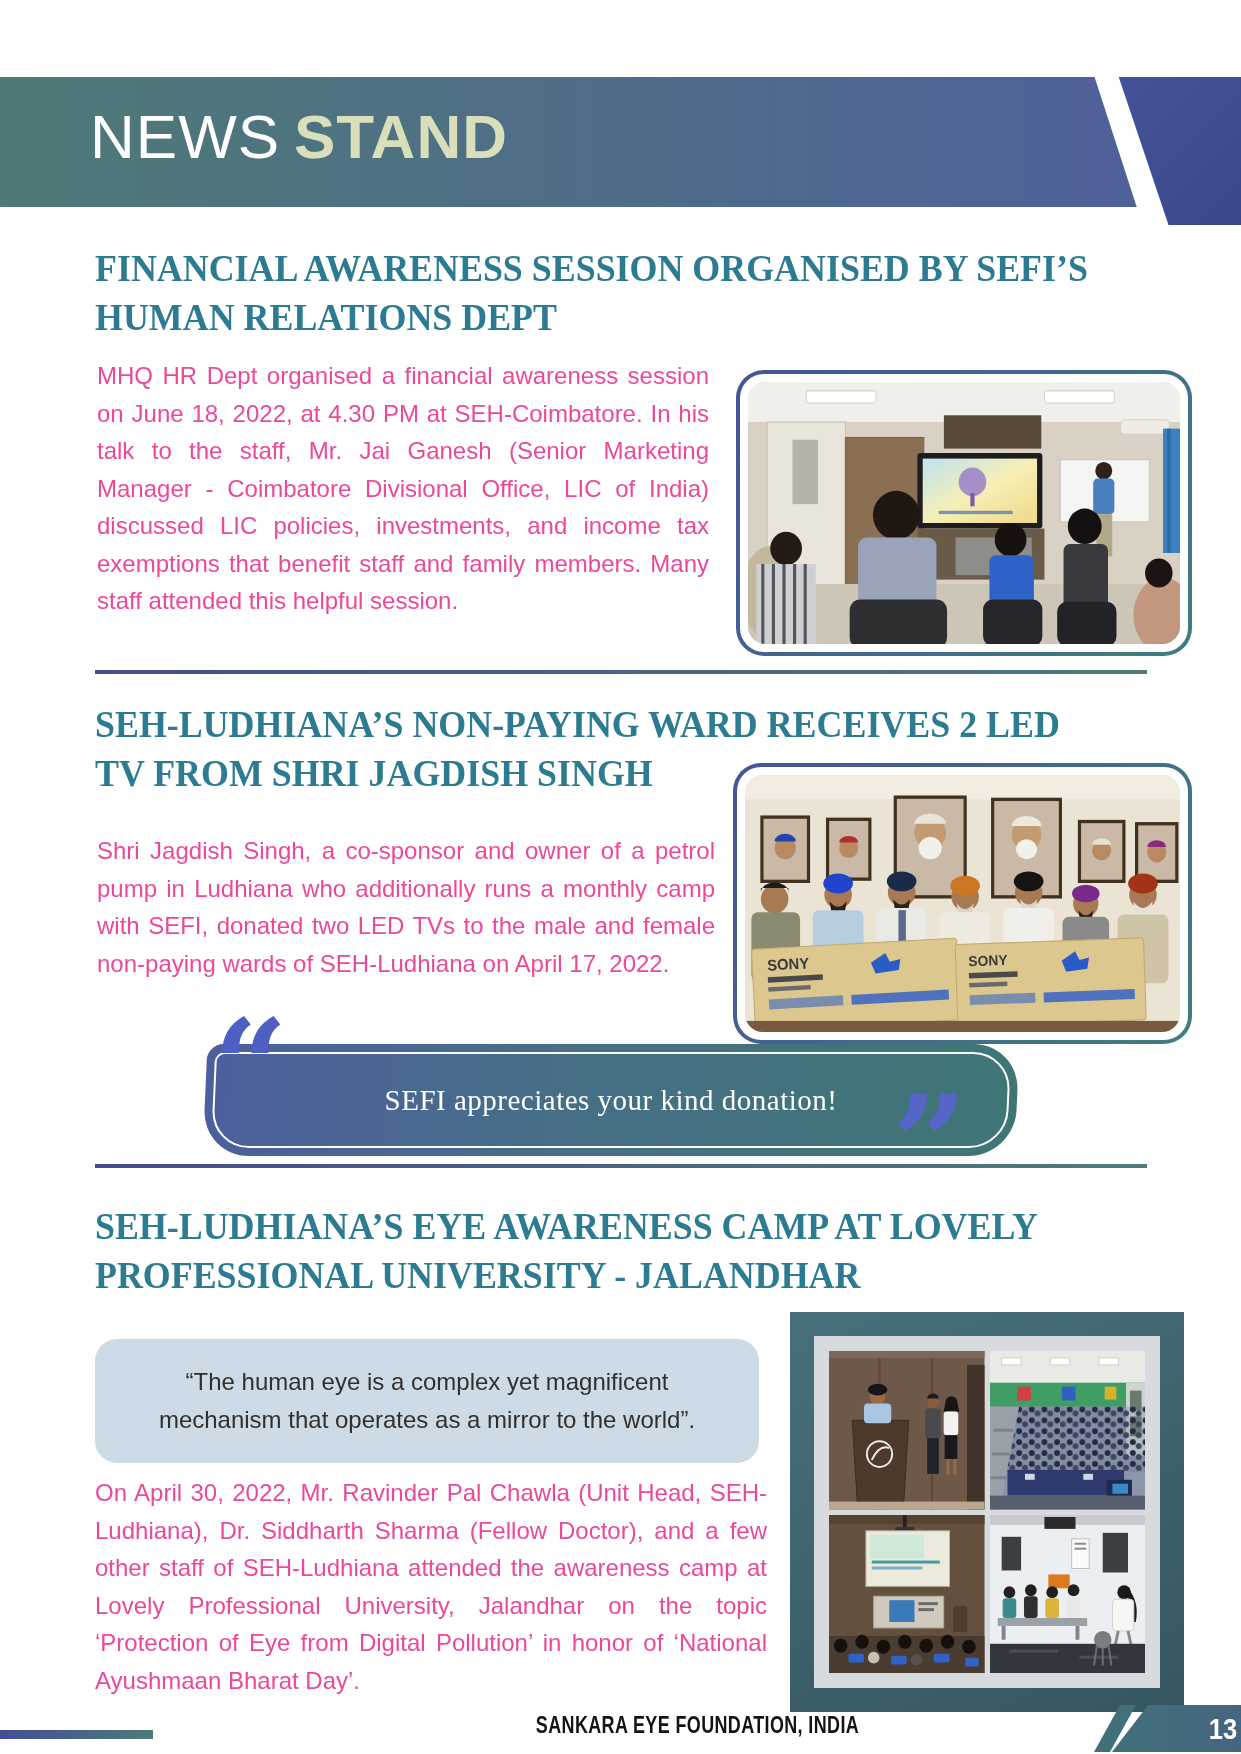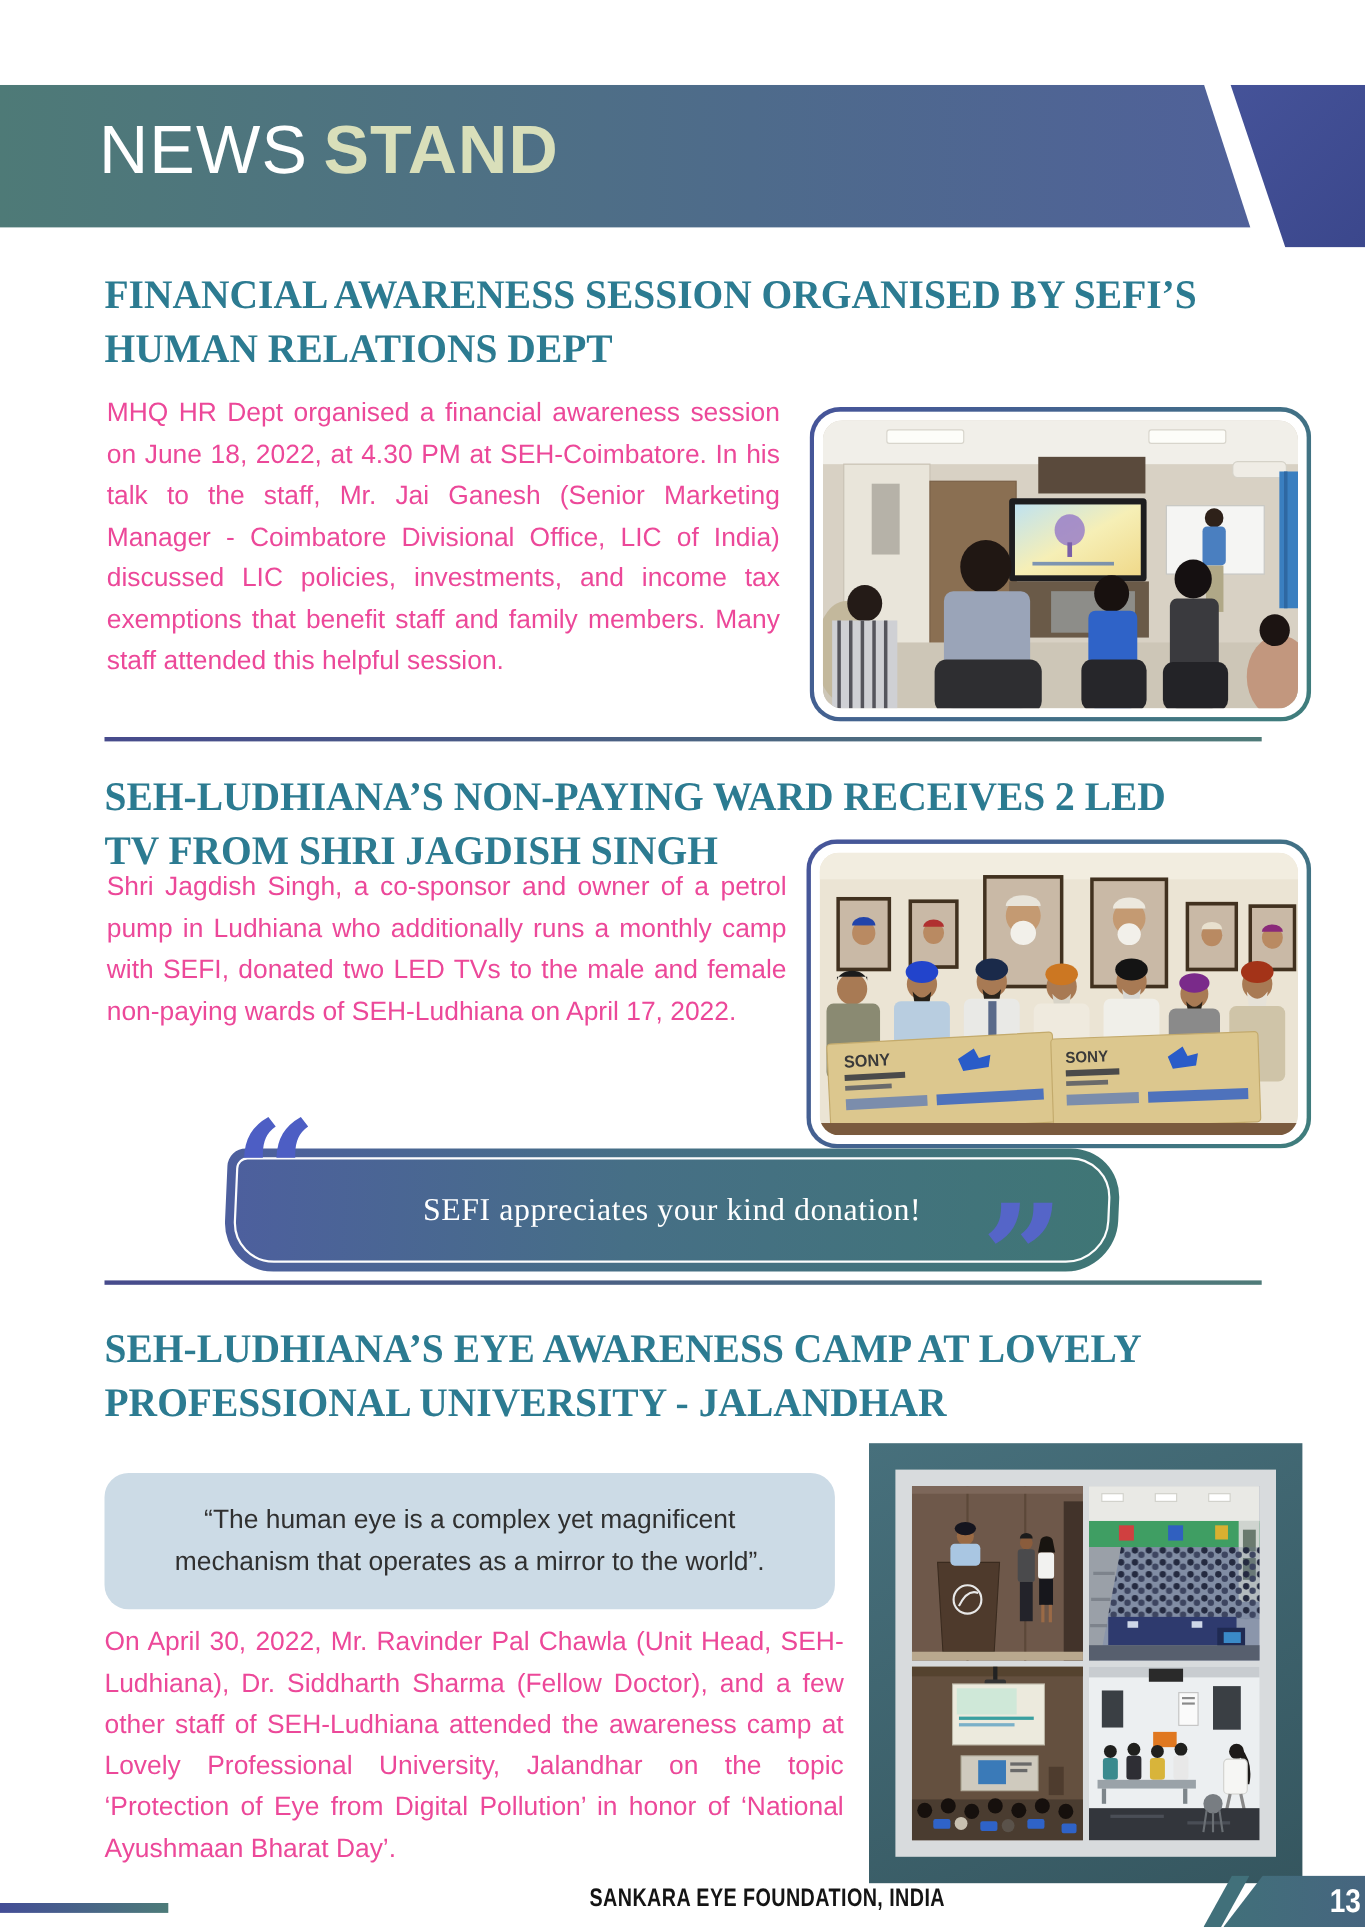--- a/index.html
+++ b/index.html
@@ -26,21 +26,21 @@
     transform:scaleX(.97);transform-origin:0 0;}
   .headline span{display:block;}
   .h1{top:232px;}
   .h2{top:688px;}
   .h3{top:1190px;}
 
   
   .body-text{position:absolute;margin:0;color:#ec4899;font-size:24px;line-height:37.5px;
     text-align:justify;}
   .bt1{left:97px;top:345px;width:612px;}
-  .bt2{left:97px;top:776px;width:618px;}
+  .bt2{left:97px;top:820px;width:618px;}
   .bt3{left:95px;top:1462px;width:672px;}
 
   
   .divider{position:absolute;left:95px;width:1052px;height:4px;
     background:linear-gradient(90deg,#474b8c 0%,#4f7b79 100%);}
   .dv1{top:658px;}
   .dv2{top:1152px;}
 
   
   .photo-frame{position:absolute;border:4px solid transparent;border-radius:28px;

